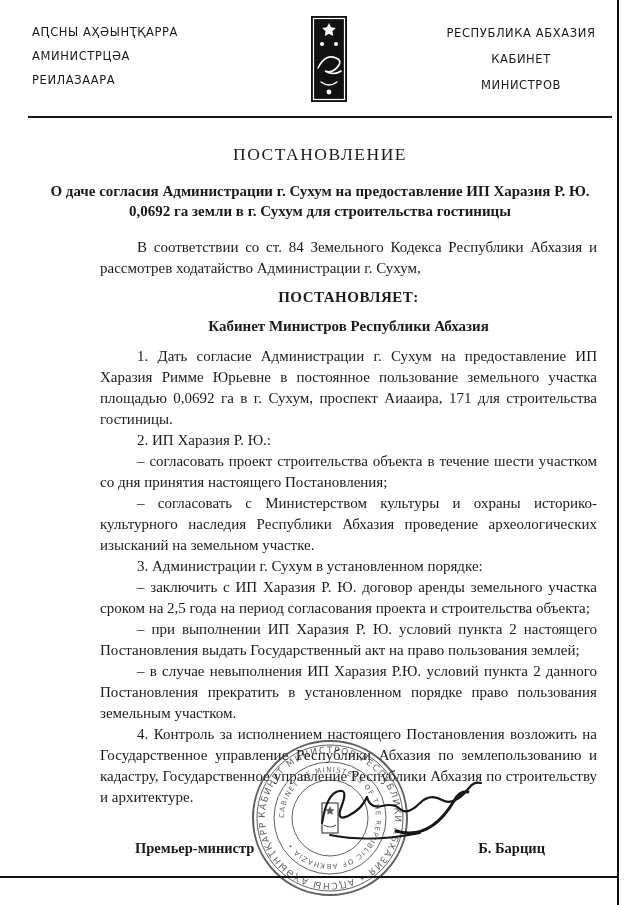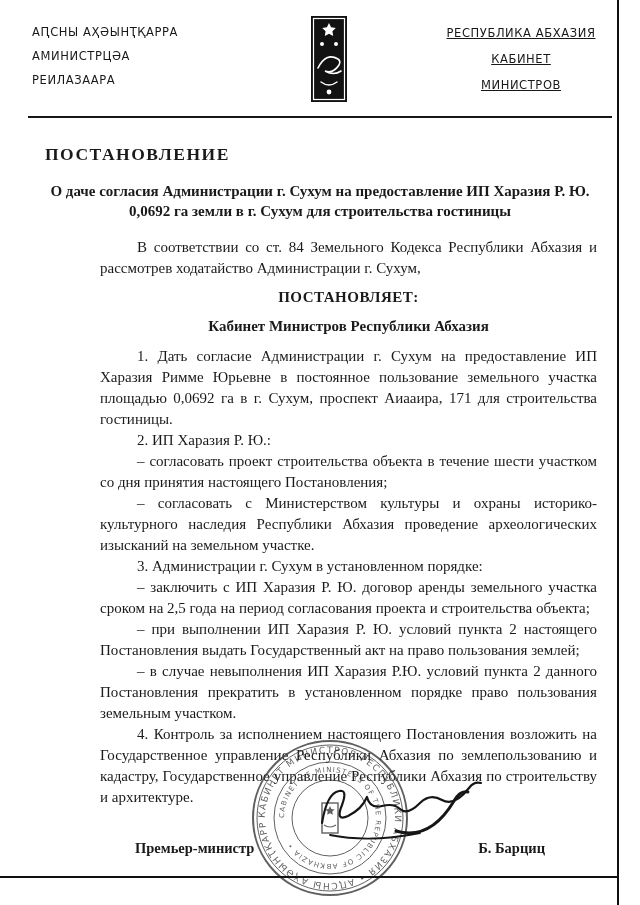--- a/index.html
+++ b/index.html
@@ -11,26 +11,26 @@
   
   .edge-right{position:absolute;top:0;left:617px;width:2px;height:905px;background:#101010;}
   .edge-bottom{position:absolute;top:876px;left:0;width:619px;height:2px;background:#101010;}
 
   
   .letterhead{display:flex;justify-content:space-between;align-items:flex-start;
     padding:20px 34px 0 32px;}
   .lh-block{font-family:"DejaVu Sans", sans-serif;font-size:11.5px;line-height:24px;
     letter-spacing:.6px;color:#181818;}
   .lh-left{text-align:left;width:190px;}
-  .lh-right{text-align:center;width:170px;line-height:26px;text-decoration:underline;}
+  .lh-right{text-align:center;width:170px;line-height:26px;}
   .emblem{flex:0 0 auto;margin-top:-4px;}
   .rule{margin:10px 28px 0 28px;border:none;border-top:2px solid #161616;height:0;}
 
   
-  .doc-title{margin:26px 45px 16px;text-align:left;font-size:17.5px;font-weight:bold;
+  .doc-title{margin:26px 45px 16px;text-align:center;font-size:17.5px;font-weight:normal;
     letter-spacing:1.5px;}
   .doc-subject{margin:14px 46px 0;text-align:center;font-size:15px;font-weight:bold;
     line-height:20px;}
 
   
   .body-copy{margin:16px 43px 0 100px;text-align:justify;font-size:15px;line-height:21px;}
   .body-copy p{margin:0;text-indent:37px;}
   .center-bold{margin:12px 43px 0 100px;text-align:center;font-weight:bold;font-size:15px;}
   .resolve{margin-top:10px;letter-spacing:.5px;}
   .paragraphs{margin-top:11px;}

